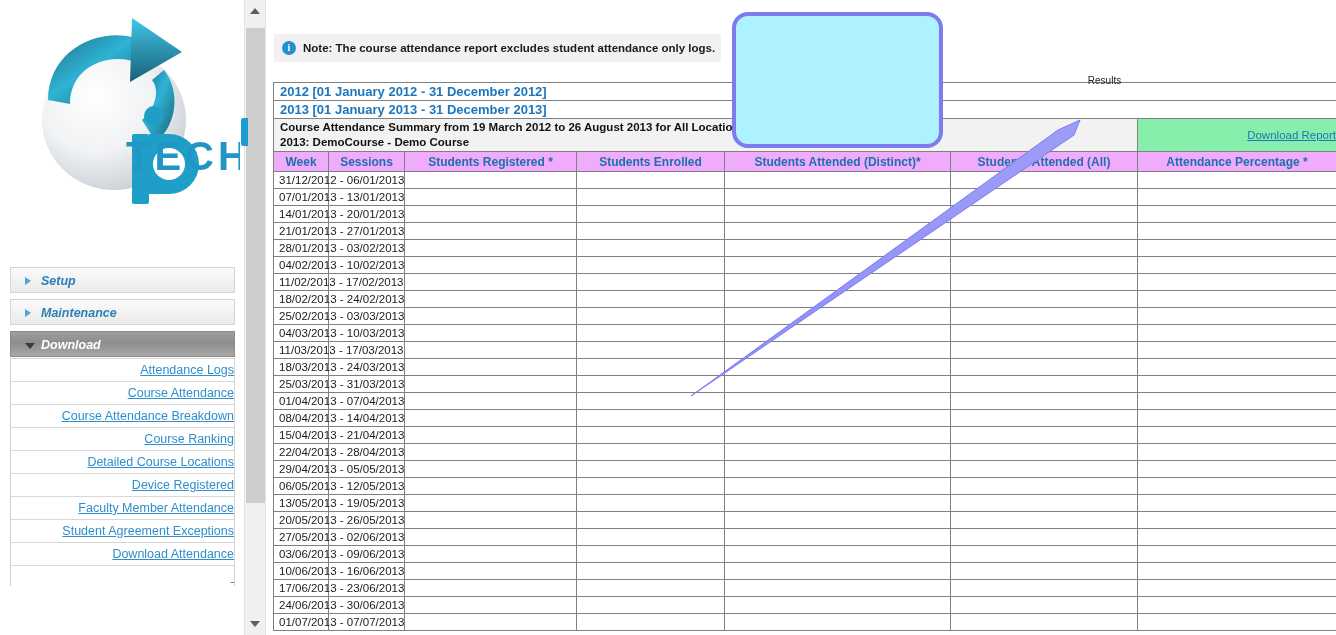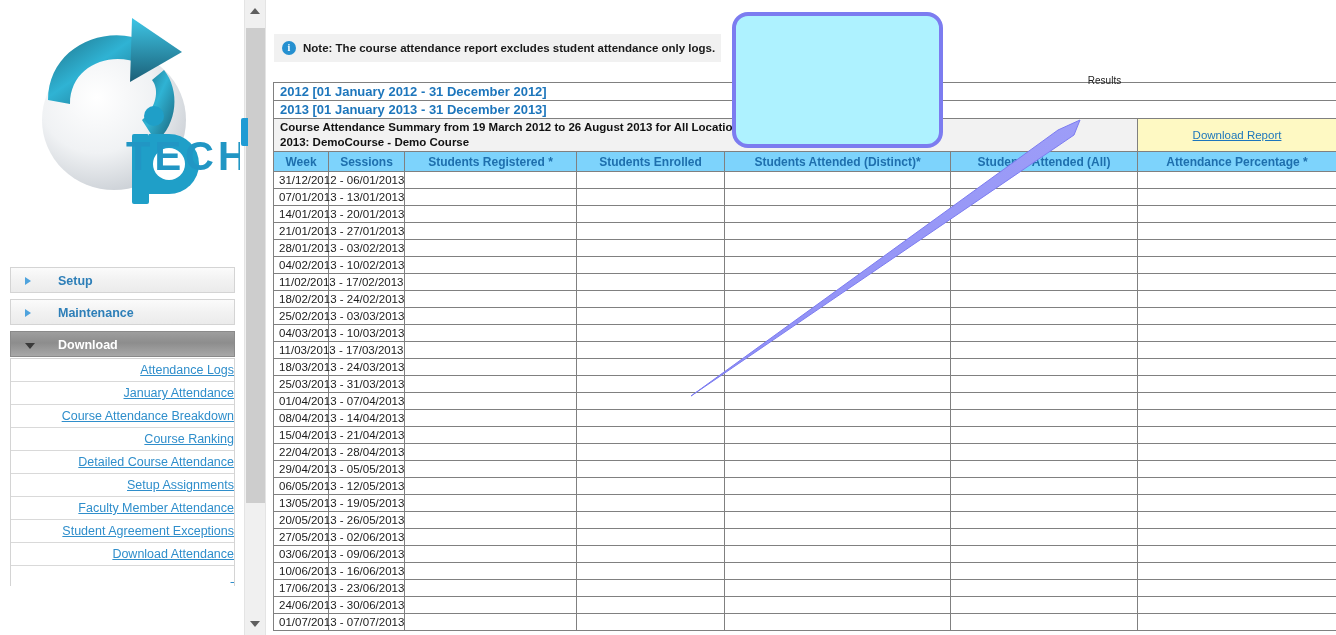--- a/index.html
+++ b/index.html
@@ -51,24 +51,25 @@
   .acc-header {
     position: relative;
     height: 26px;
     line-height: 26px;
     border: 1px solid #d4d4d4;
     background: linear-gradient(to bottom, #fbfbfb 0%, #f2f2f2 50%, #ebebeb 100%);
     margin-bottom: 6px;
     font-size: 12.5px;
     font-weight: 700;
     color: #2e7fb8;
-    padding-left: 47px;
+    padding-left: 30px;
     box-sizing: border-box;
     cursor: pointer;
     user-select: none;
+    font-style: italic;
   }
   .acc-header.active {
     background: linear-gradient(to bottom, #9e9e9e 0%, #8d8d8d 45%, #a8a8a8 100%);
     color: #ffffff;
     border: 1px solid #8a8a8a;
   }
   .acc-arrow {
     position: absolute;
     left: 14px; top: 9px;
     width: 0; height: 0;
@@ -230,37 +231,37 @@
     height: 32px;
     background: #f2f2f2;
     padding: 1px 6px !important;
     font-size: 11.5px;
     font-weight: 700;
     color: #111111;
     line-height: 15px;
     vertical-align: middle;
   }
   .download-cell {
-    background: #fef9c3;
-    text-align: center;
+    background: #86efac;
+    text-align: right;
     vertical-align: middle;
   }
   .download-link {
     color: #1d76bc;
     text-decoration: underline;
     font-size: 11.5px;
     cursor: pointer;
   }
   .col-head {
     height: 20px;
     text-align: center;
     color: #1e6fad;
     font-weight: 700;
     font-size: 12px;
-    background: #7dd3fc;
+    background: #f0abfc;
     white-space: nowrap;
   }
   .data-row td {
     height: 17px;
     font-size: 11.5px;
     color: #1a1a1a;
   }
   .wk-cell { padding-left: 5px !important; white-space: nowrap; }
 
   
@@ -331,25 +332,25 @@
         <span>Maintenance</span>
       </div>
       <div class="acc-header active">
         <span class="acc-arrow down"></span>
         <span>Download</span>
       </div>
     </div>
 
     <div id="report-list">
       <a class="report-link">Attendance Logs</a>
-      <a class="report-link">January Attendance</a>
+      <a class="report-link">Course Attendance</a>
       <a class="report-link">Course Attendance Breakdown</a>
       <a class="report-link">Course Ranking</a>
-      <a class="report-link">Detailed Course Attendance</a>
-      <a class="report-link">Setup Assignments</a>
+      <a class="report-link">Detailed Course Locations</a>
+      <a class="report-link">Device Registered</a>
       <a class="report-link">Faculty Member Attendance</a>
       <a class="report-link">Student Agreement Exceptions</a>
       <a class="report-link">Download Attendance</a>
       <a class="report-link">&nbsp;</a>
     </div>
   </div>
 
   <div id="page-scrollbar">
     <div class="sb-arrow up">
       <i></i>

